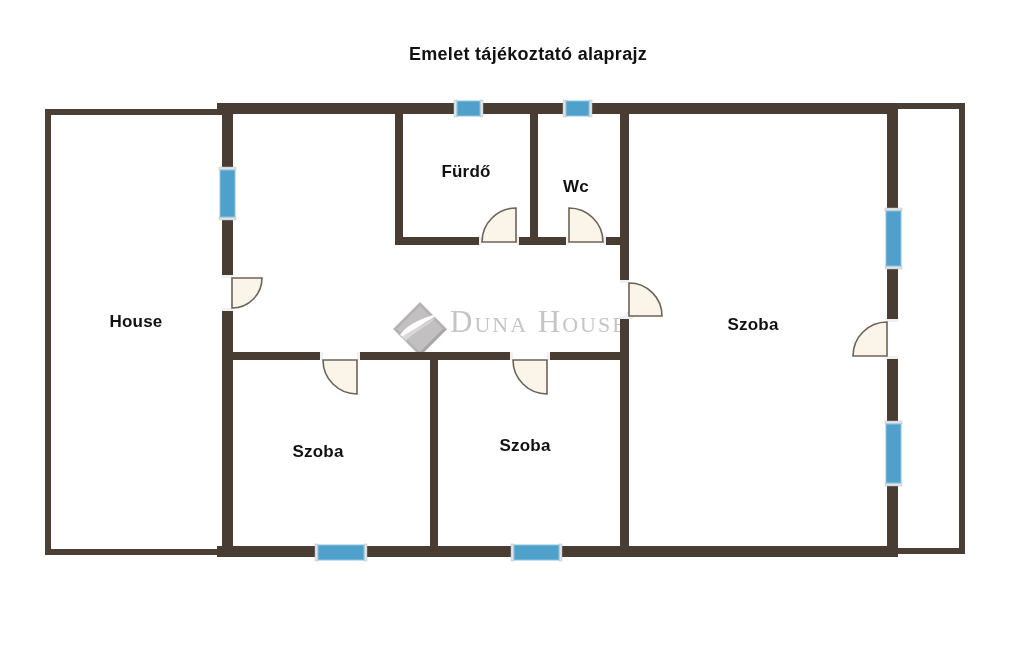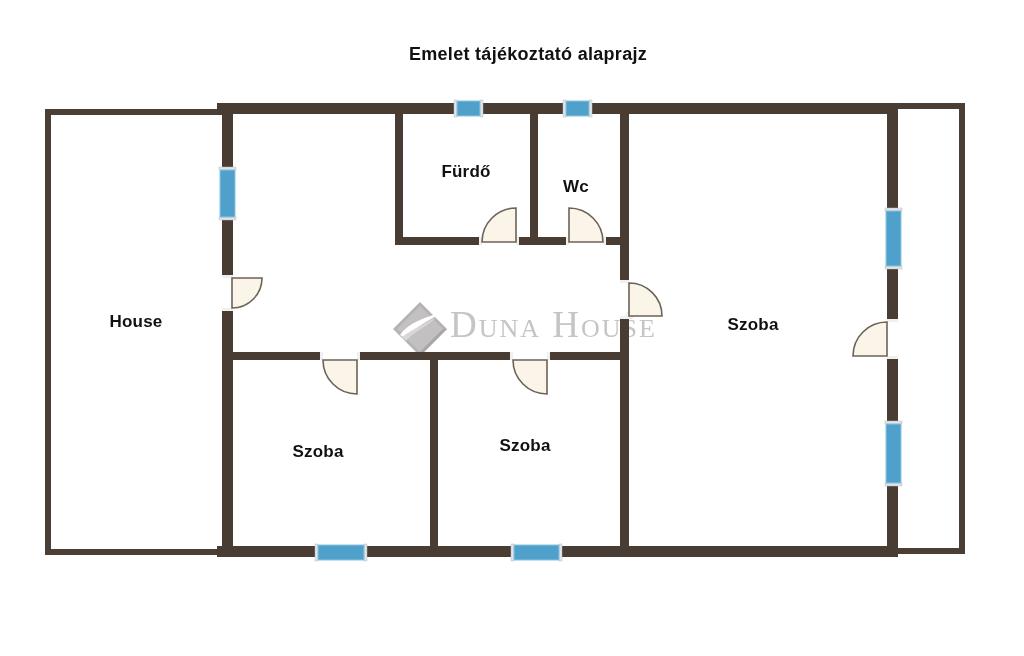--- a/index.html
+++ b/index.html
@@ -31,21 +31,21 @@
   .jamb{fill:#eef0f2;}
   .room-label{
     position:absolute;transform:translate(-50%,-50%);
     font-size:17px;font-weight:bold;color:var(--label-color);
     white-space:nowrap;z-index:3;letter-spacing:0.2px;
   }
   .watermark{position:absolute;left:0;top:0;z-index:1;}
   .wm-text{
     position:absolute;left:450px;top:306px;
     font-family:"Liberation Serif",serif;font-variant:small-caps;
-    font-size:37px;color:var(--watermark-gray);letter-spacing:2px;
+    font-size:31px;color:var(--watermark-gray);letter-spacing:2px;
     white-space:nowrap;line-height:1;
   }
   .wm-reg{
     position:absolute;left:626px;top:310px;
     font-family:"Liberation Serif",serif;font-size:11px;
     color:var(--watermark-gray);line-height:1;
   }
   .wm-diamond{position:absolute;left:392px;top:301px;}
 </style>
 </head>

